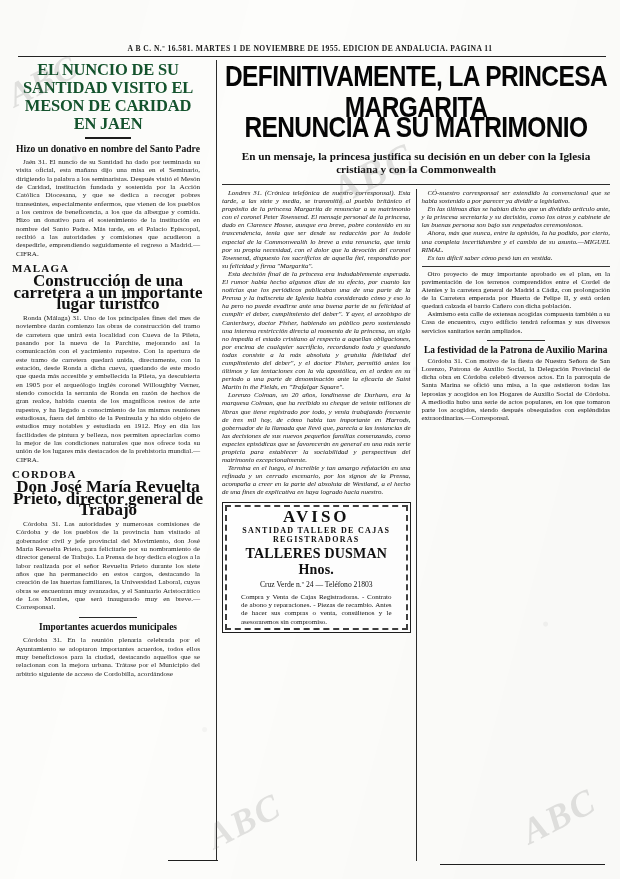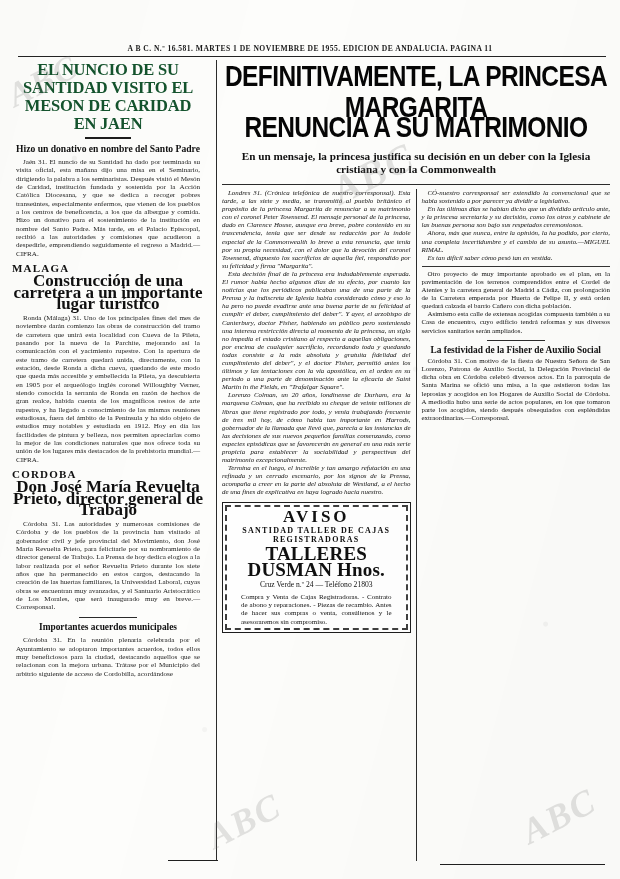--- a/index.html
+++ b/index.html
@@ -132,21 +132,21 @@
     text-align:center;
     position:relative;
     background:#fff;
   }
   .aviso:before{
     content:"";position:absolute;inset:2px;
     border:2px dashed #1d1d1d;pointer-events:none;opacity:.85;
   }
   .aviso-title{font-weight:700;font-size:17px;letter-spacing:3px;line-height:19px;}
   .aviso-l2{font-weight:700;font-size:8px;letter-spacing:1.3px;line-height:9.5px;}
-  .aviso-l3{font-weight:700;font-size:19px;letter-spacing:.2px;line-height:16px;margin-top:1px;}
+  .aviso-l3{font-weight:700;font-size:14px;letter-spacing:.2px;line-height:16px;margin-top:1px;}
   .aviso-l4{font-size:7.6px;line-height:10px;margin:2px 0 3px;}
   .aviso-body{font-size:7px;line-height:8.4px;text-align:justify;}
 
   .hr-thin{height:1px;background:#333;margin:4px 0 3px;}
   .hr-center{width:58px;height:1px;background:#2a2a2a;margin:5px auto 4px;}
 
   .botline{position:absolute;height:1px;background:#1f1f1f;}
 </style>
 </head>
 <body>
@@ -224,21 +224,21 @@
             <p>Ahora, más que nunca, entre la opinión, la ha podido, por cierto, una completa incertidumbre y el cambio de su asunto.—MIGUEL RIMAL.</p>
             <p>Es tan difícil saber cómo pesó tan en vestida.</p>
           </div>
           <div class="hr-thin"></div>
           <div class="tiny">
             <p>Otro proyecto de muy importante aprobado es el plan, en la pavimentación de los terrenos comprendidos entre el Cordel de Atenies y la carretera general de Madrid a Cádiz, con prolongación de la Carretera emperada por Huerta de Felipe II, y está orden quedará calzada el barrio Cañero con dicha población.</p>
             <p>Asimismo esta calle de extensas acogidas compuesta también a su Casa de encuentro, cuyo edificio tendrá reformas y sus diversos servicios sanitarios serán ampliados.</p>
           </div>
 
           <div class="hr-center"></div>
-          <div class="subhead3">La festividad de la Fisher de Auxilio Social</div>
+          <div class="subhead3">La festividad de la Patrona de Auxilio Marina</div>
           <div class="tiny">
             <p>Córdoba 31. Con motivo de la fiesta de Nuestra Señora de San Lorenzo, Patrona de Auxilio Social, la Delegación Provincial de dicha obra en Córdoba celebró diversos actos. En la parroquia de Santa Marina se ofició una misa, a la que asistieron todas las leprosías y acogidos en los Hogares de Auxilio Social de Córdoba. A mediodía hubo una serie de actos populares, en los que tomaron parte los acogidos, siendo después obsequiados con espléndidas extraordinarias.—Corresponsal.</p>
           </div>
         </div>
 
       </div>
     </div>
   </div>
 
   <div class="botline" style="left:168px;width:50px;bottom:18px;"></div>

